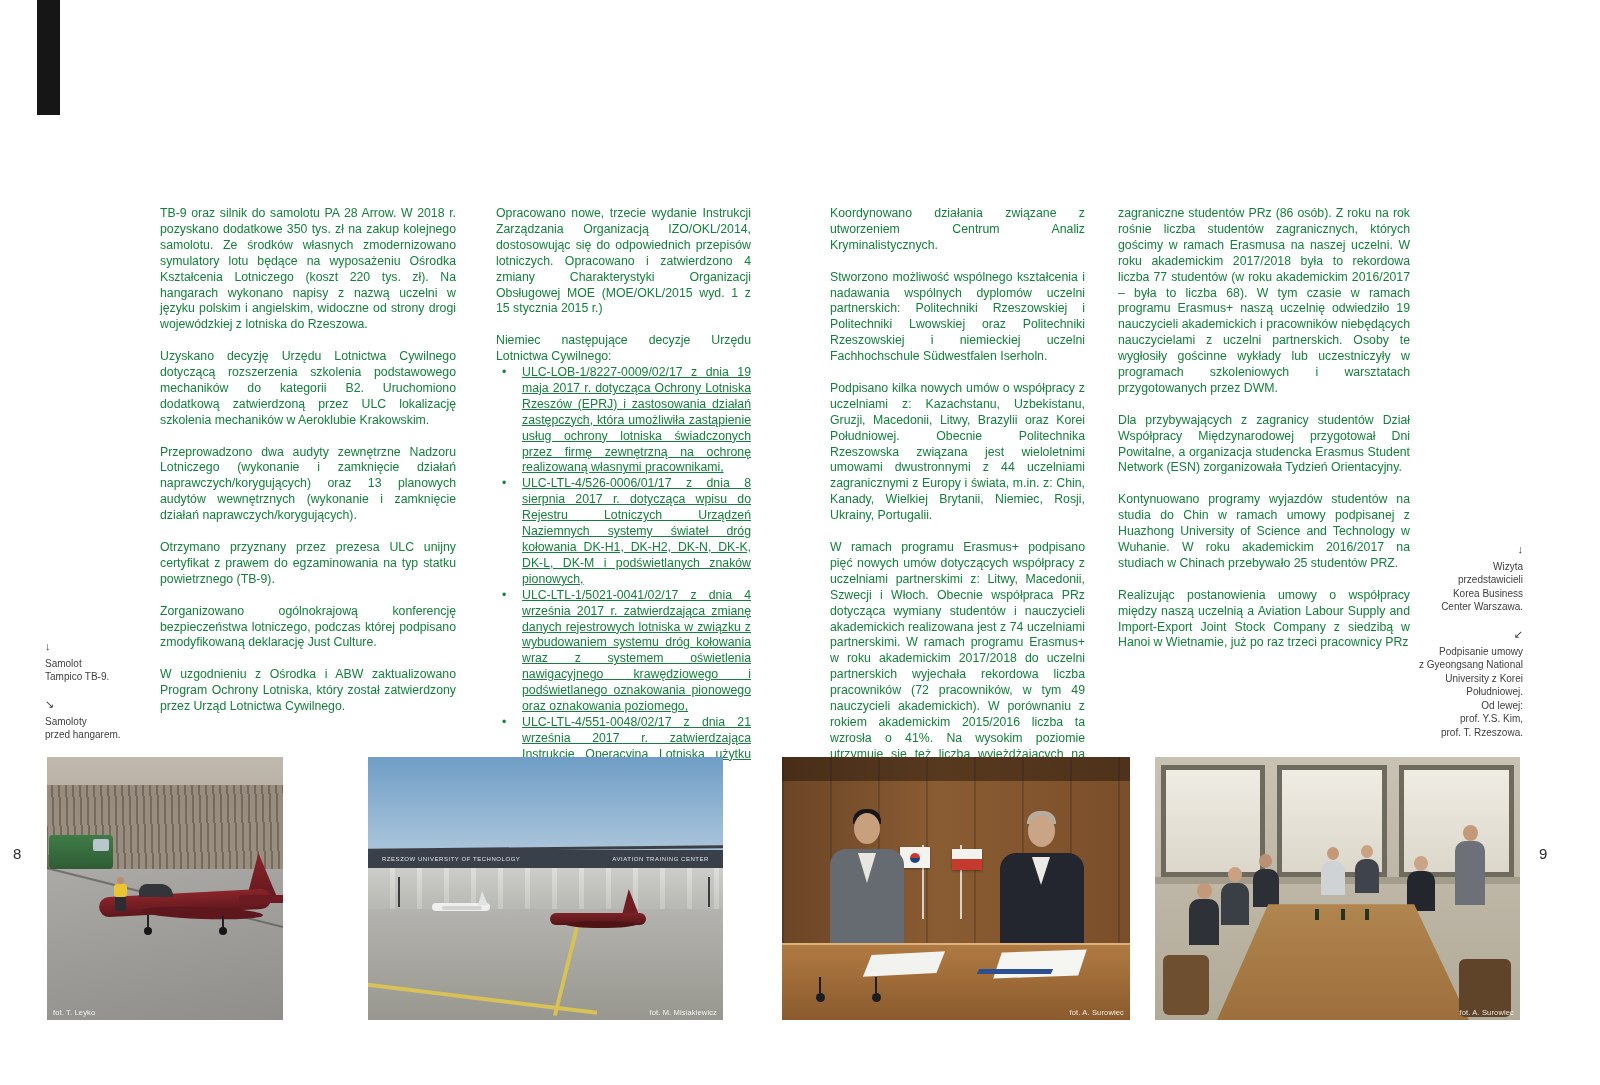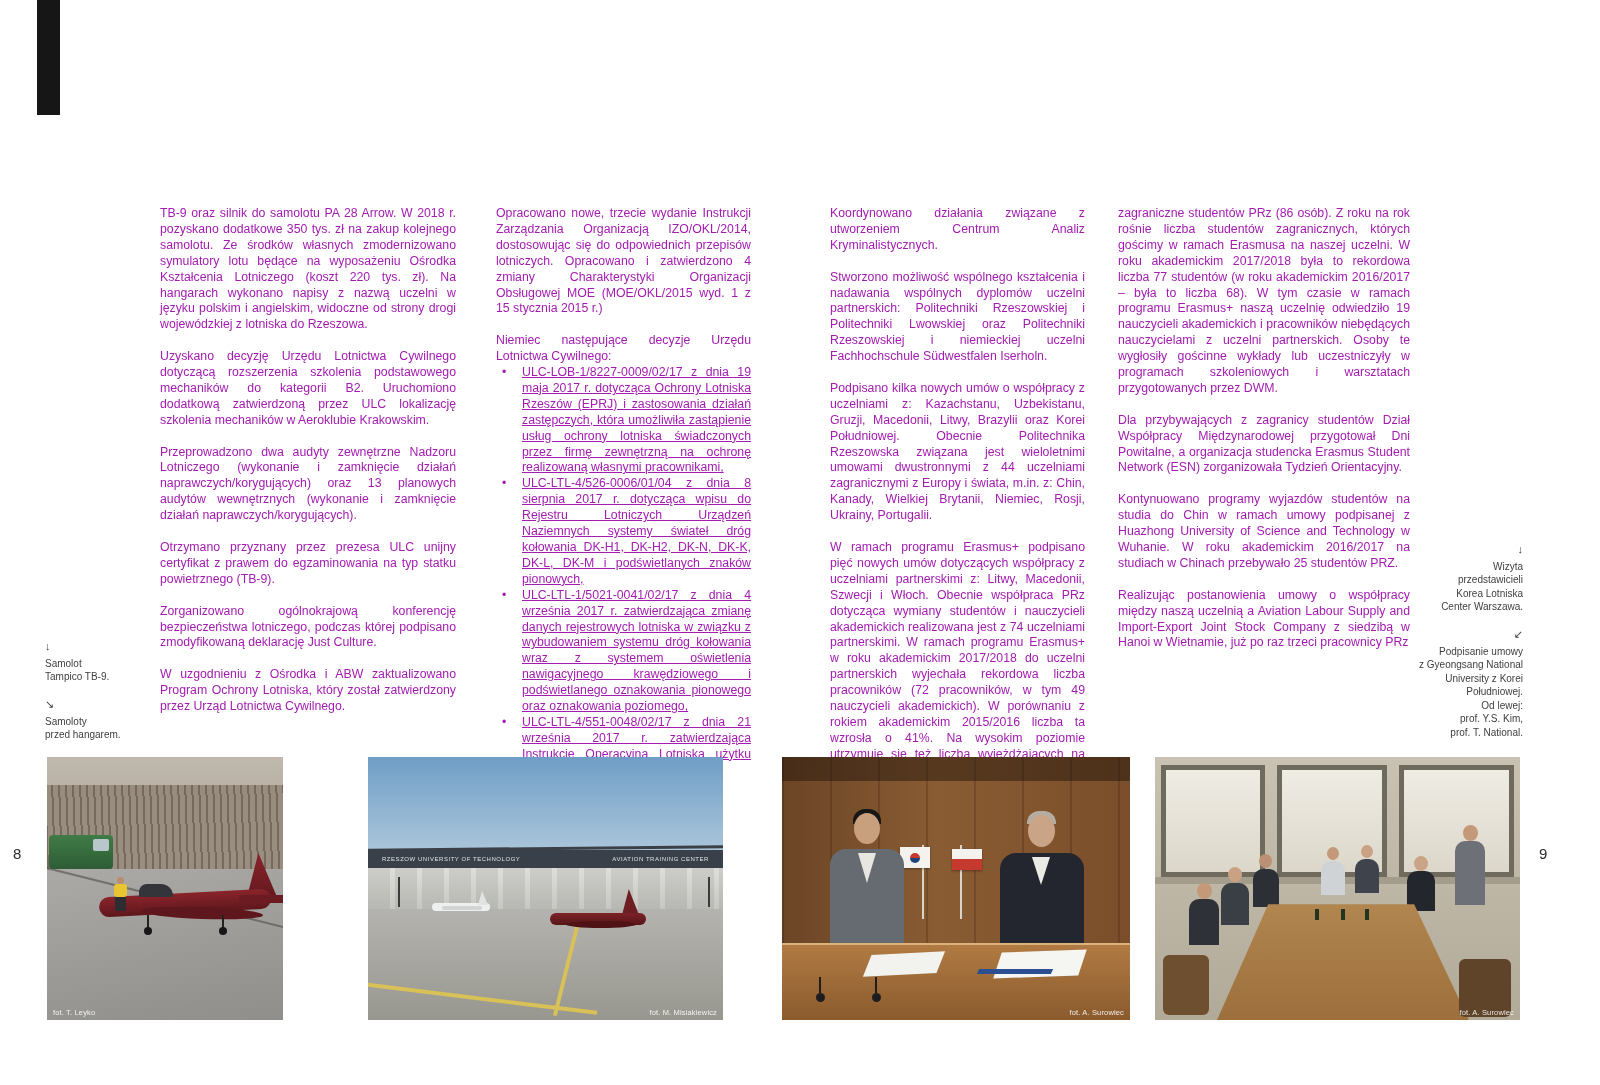--- a/index.html
+++ b/index.html
@@ -6,21 +6,21 @@
   body{
     width:1600px;height:1085px;position:relative;background:#ffffff;
     font-family:"Liberation Sans", sans-serif;color:#231f20;overflow:hidden;
   }
   
   .corner-bar{position:absolute;left:37px;top:0;width:23px;height:115px;background:#161616;}
   .page-num{position:absolute;top:845px;font-size:15px;color:#2b2b2b;}
   .page-num.left{left:13px;}
   .page-num.right{left:1539px;}
   
-  .col{position:absolute;top:206px;font-size:12.3px;line-height:15.9px;text-align:justify;color:#a21caf;}
+  .col{position:absolute;top:206px;font-size:12.3px;line-height:15.9px;text-align:justify;color:#15803d;}
   .col p{margin:0 0 15.9px 0;}
   #col1{left:160px;width:296px;}
   #col2{left:496px;width:255px;}
   #col3{left:830px;width:255px;}
   #col4{left:1118px;width:292px;}
   .intro{margin-bottom:0 !important;}
   ul.decisions{list-style:none;margin:0;padding:0;}
   ul.decisions li{display:flex;margin:0;}
   .b-marker{width:20px;flex:none;text-align:left;padding-left:6px;}
   .b-text{flex:1;text-align:justify;text-decoration:underline;}
@@ -157,21 +157,21 @@
 <div class="col" id="col2">
   <p>Opracowano nowe, trzecie wydanie Instrukcji Zarządzania Organizacją IZO/OKL/2014, dostosowując się do odpowiednich przepisów lotniczych. Opracowano i zatwierdzono 4 zmiany Charakterystyki Organizacji Obsługowej MOE (MOE/OKL/2015 wyd. 1 z 15 stycznia 2015 r.)</p>
   <p class="intro">Niemiec następujące decyzje Urzędu Lotnictwa Cywilnego:</p>
   <ul class="decisions">
     <li>
       <span class="b-marker">•</span>
       <span class="b-text">ULC-LOB-1/8227-0009/02/17 z dnia 19 maja 2017 r. dotycząca Ochrony Lotniska Rzeszów (EPRJ) i zastosowania działań zastępczych, która umożliwiła zastąpienie usług ochrony lotniska świadczonych przez firmę zewnętrzną na ochronę realizowaną własnymi pracownikami,</span>
     </li>
     <li>
       <span class="b-marker">•</span>
-      <span class="b-text">ULC-LTL-4/526-0006/01/04 z dnia 8 sierpnia 2017 r. dotycząca wpisu do Rejestru Lotniczych Urządzeń Naziemnych systemy świateł dróg kołowania DK-H1, DK-H2, DK-N, DK-K, DK-L, DK-M i podświetlanych znaków pionowych,</span>
+      <span class="b-text">ULC-LTL-4/526-0006/01/17 z dnia 8 sierpnia 2017 r. dotycząca wpisu do Rejestru Lotniczych Urządzeń Naziemnych systemy świateł dróg kołowania DK-H1, DK-H2, DK-N, DK-K, DK-L, DK-M i podświetlanych znaków pionowych,</span>
     </li>
     <li>
       <span class="b-marker">•</span>
       <span class="b-text">ULC-LTL-1/5021-0041/02/17 z dnia 4 września 2017 r. zatwierdzająca zmianę danych rejestrowych lotniska w związku z wybudowaniem systemu dróg kołowania wraz z systemem oświetlenia nawigacyjnego krawędziowego i podświetlanego oznakowania pionowego oraz oznakowania poziomego,</span>
     </li>
     <li>
       <span class="b-marker">•</span>
       <span class="b-text">ULC-LTL-4/551-0048/02/17 z dnia 21 września 2017 r. zatwierdzająca Instrukcję Operacyjną Lotniska użytku wyłącznego Rzeszów (EPRJ).</span>
     </li>
   </ul>
@@ -199,32 +199,32 @@
 <div class="cap cap-left" id="capL2">
   <div class="arrow">↘</div>
   <div>Samoloty</div>
   <div>przed hangarem.</div>
 </div>
 
 <div class="cap cap-right" id="capR1">
   <div class="arrow">↓</div>
   <div>Wizyta</div>
   <div>przedstawicieli</div>
-  <div>Korea Lotniska</div>
+  <div>Korea Business</div>
   <div>Center Warszawa.</div>
 </div>
 <div class="cap cap-right" id="capR2">
   <div class="arrow">↙</div>
   <div>Podpisanie umowy</div>
   <div>z Gyeongsang National</div>
   <div>University z Korei</div>
   <div>Południowej.</div>
   <div>Od lewej:</div>
   <div>prof. Y.S. Kim,</div>
-  <div>prof. T. National.</div>
+  <div>prof. T. Rzeszowa.</div>
 </div>
 
 <div class="photo" id="photo1">
   <div class="p1-sky"></div>
   <div class="p1-trees"></div>
   <div class="p1-truck">
       <div class="p1-truck-cab"></div>
     </div>
   <div class="p1-tarmac"></div>
   <div class="p1-crack"></div>

